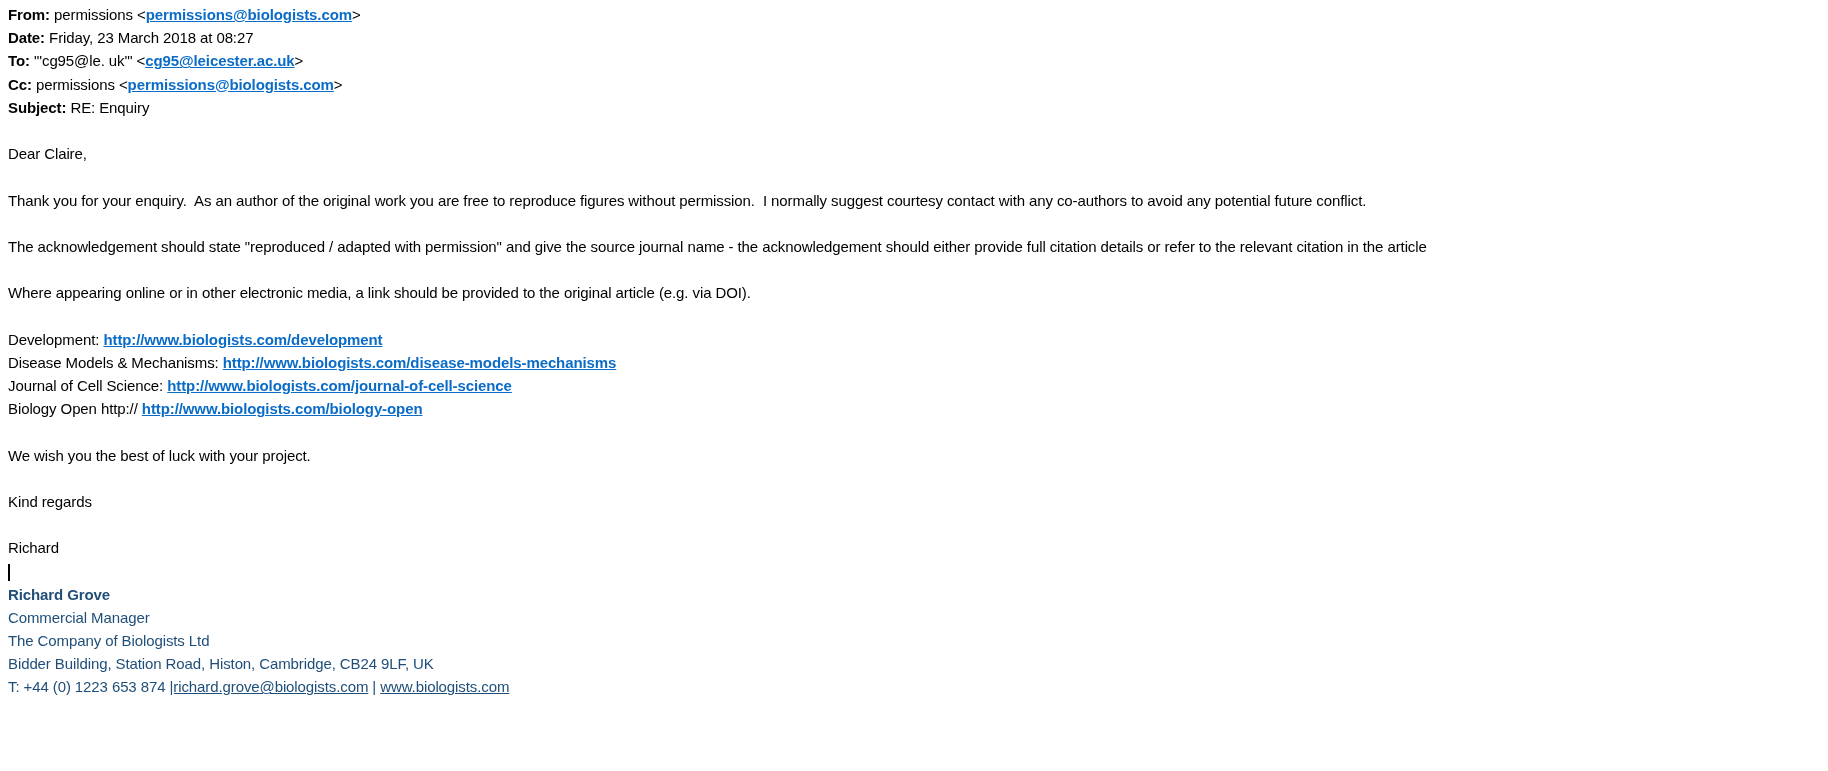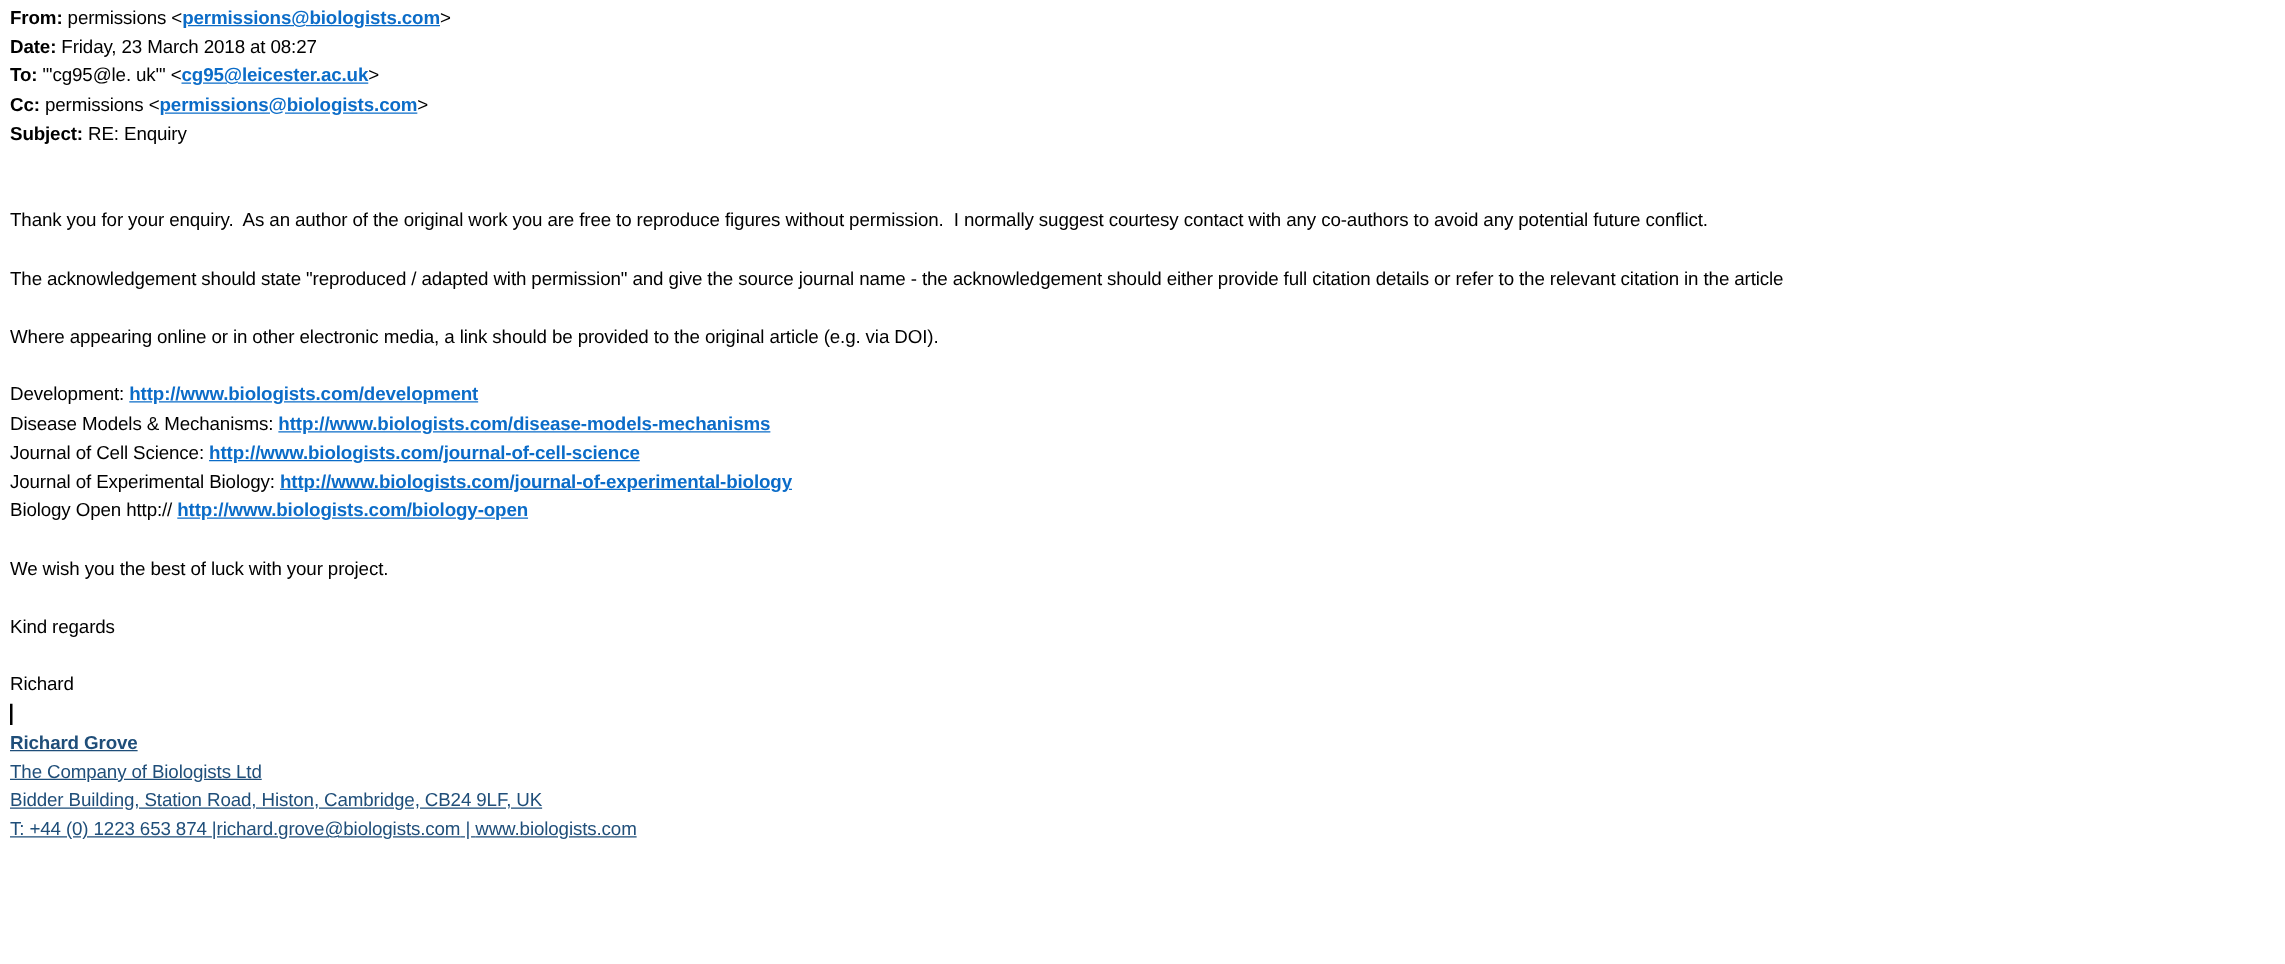--- a/index.html
+++ b/index.html
@@ -16,21 +16,21 @@
   .email { padding: 3px 8px 0 8px; }
   .row { height: 23.2px; line-height: 23.2px; letter-spacing: -0.1px; }
   .row > span, .row > a { white-space: pre; }
   .b { font-weight: 700; }
   .lnk {
     color: var(--link-color, #0b6cc8);
     text-decoration: underline;
     cursor: pointer;
     font-weight: bold;
   }
-  .sig { color: var(--sig-color, #1f4e79); text-decoration: underline; }
+  .sig { color: var(--sig-color, #1f4e79); }
   .sig-name { font-weight: 700; }
   .sig-lnk {
     color: var(--sig-color, #1f4e79);
     text-decoration: underline;
     cursor: pointer;
     text-align: center;
   }
   .caret {
     display: inline-block;
     width: 2px;
@@ -49,53 +49,54 @@
   <div class="row"><span class="b">Date:</span><span> Friday, 23 March 2018 at 08:27</span></div>
 
   <div class="row"><span class="b">To:</span><span> "'cg95@le. uk'" &lt;</span><a class="lnk">cg95@leicester.ac.uk</a><span>&gt;</span></div>
 
   <div class="row"><span class="b">Cc:</span><span> permissions &lt;</span><a class="lnk">permissions@biologists.com</a><span>&gt;</span></div>
 
   <div class="row"><span class="b">Subject:</span><span> RE: Enquiry</span></div>
 
   <div class="row"></div>
 
+  <div class="row"><span>Dear Claire,</span></div>
 
   <div class="row"></div>
 
   <div class="row"><span>Thank you for your enquiry.  As an author of the original work you are free to reproduce figures without permission.  I normally suggest courtesy contact with any co-authors to avoid any potential future conflict.</span></div>
 
   <div class="row"></div>
 
   <div class="row"><span>The acknowledgement should state "reproduced / adapted with permission" and give the source journal name - the acknowledgement should either provide full citation details or refer to the relevant citation in the article</span></div>
 
   <div class="row"></div>
 
   <div class="row"><span>Where appearing online or in other electronic media, a link should be provided to the original article (e.g. via DOI).</span></div>
 
   <div class="row"></div>
 
   <div class="row"><span>Development: </span><a class="lnk">http://www.biologists.com/development</a></div>
   <div class="row"><span>Disease Models &amp; Mechanisms: </span><a class="lnk">http://www.biologists.com/disease-models-mechanisms</a></div>
   <div class="row"><span>Journal of Cell Science: </span><a class="lnk">http://www.biologists.com/journal-of-cell-science</a></div>
-  <div class="row"><span>Journal of Experimental Biology: </span><a class="lnk">http://www.biologists.com/journal-of-experimental-biology</a></div>
   <div class="row"><span>Biology Open http:// </span><a class="lnk">http://www.biologists.com/biology-open</a></div>
 
   <div class="row"></div>
 
   <div class="row"><span>We wish you the best of luck with your project.</span></div>
 
   <div class="row"></div>
 
   <div class="row"><span>Kind regards</span></div>
 
   <div class="row"></div>
 
   <div class="row"><span>Richard</span></div>
 
   <div class="row"><span class="caret"></span></div>
 
   <div class="row"><span class="sig sig-name">Richard Grove</span></div>
+  <div class="row"><span class="sig">Commercial Manager</span></div>
   <div class="row"><span class="sig">The Company of Biologists Ltd</span></div>
   <div class="row"><span class="sig">Bidder Building, Station Road, Histon, Cambridge, CB24 9LF, UK</span></div>
   <div class="row"><span class="sig">T: +44 (0) 1223 653 874 </span><a class="sig-lnk">|richard.grove@biologists.com</a><span class="sig"> | </span><a class="sig-lnk">www.biologists.com</a></div>
 
 </div>
 
 </body></html>

